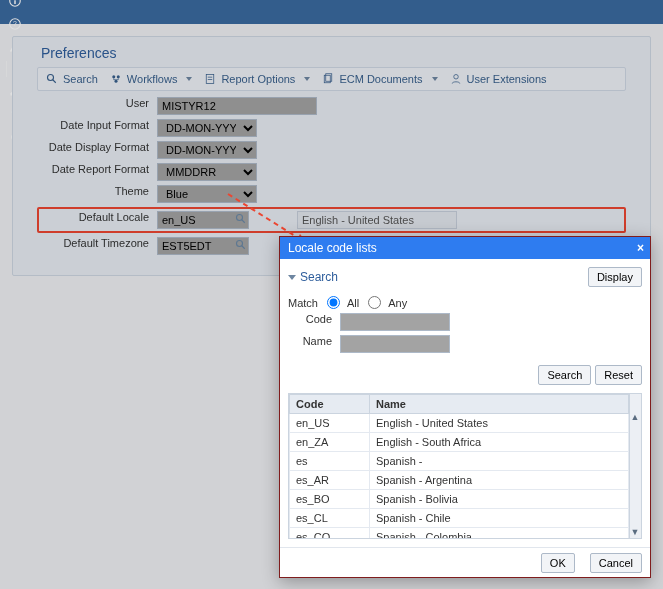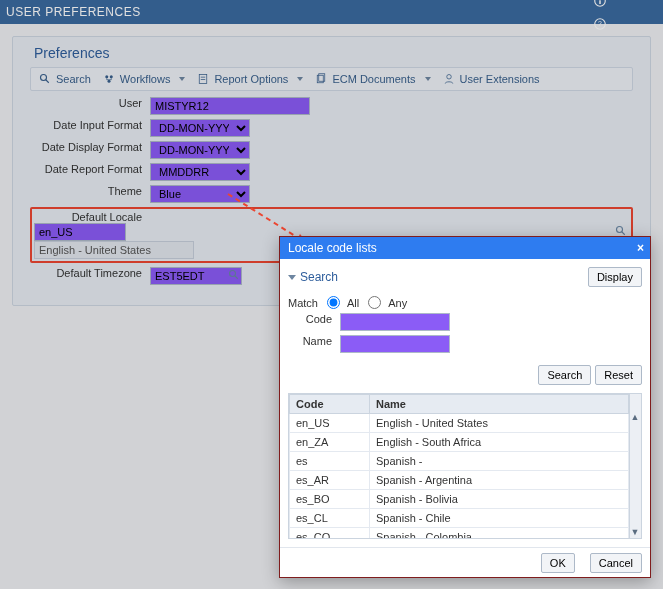--- a/index.html
+++ b/index.html
@@ -4,37 +4,37 @@
 <style>
   * { box-sizing: border-box; }
   html, body { margin: 0; padding: 0; font-family: Arial, sans-serif; font-size: 11px; color: #333; }
   body { background: #eef0f3; width: 663px; height: 589px; position: relative; overflow: hidden; }
   .overlay { position:absolute; inset:0; background:rgba(0,0,0,0.12); z-index:40; pointer-events:none;}
   .titlebar { display:flex; align-items:center; justify-content:space-between; height:24px; background:#3b6aa0; color:#fff; padding:0 6px; }
   .titlebar-left { font-size:12px; letter-spacing:0.5px; }
   .titlebar-right { display:flex; align-items:flex-start; gap:5px;flex-direction:column; }
   .tb-btn { display:inline-flex; align-items:center; gap:3px; height:18px; padding:0 6px; border:1px solid rgba(255,255,255,.6); border-radius:2px; color:#fff; font-size:10px; cursor:pointer;}
   .tb-icon { display:inline-flex; align-items:center; justify-content:center; width:18px; height:18px; color:#fff; cursor:pointer;}
-  .panel { position:absolute; left:12px; right:12px; top:36px; background:#e7ecf3; border:1px solid #cdd6e2; border-radius:2px; padding:6px 17px 16px; }
+  .panel { position:absolute; left:12px; right:12px; top:36px; background:#e7ecf3; border:1px solid #cdd6e2; border-radius:2px; padding:6px 24px 16px; }
   .panel-title { color:#2f5e9c; font-size:14px; padding:2px 0 6px 4px;}
   .tabbar { display:flex; align-items:center; gap:12px; height:24px; background:#edf1f6; border:1px solid #cfd8e4; border-radius:2px; padding:0 8px; }
   .tab { display:inline-flex; align-items:center; gap:5px; color:#385f8c; cursor:pointer; }
   .dd-caret { width:0;height:0;border-left:3px solid transparent;border-right:3px solid transparent;border-top:4px solid #6e86a1; margin-left:4px;}
   .form { padding:6px 0 0 0;}
   .row { display:flex; margin-bottom:4px;}
   .lbl { width:120px; text-align:right; padding-right:8px; color:#333; }
-  .txt, .sel, .ro { height:18px; border:1px solid #adb9c8; padding:0 4px; font-size:11px; background:#8b5cf6;}
+  .txt, .sel, .ro { height:18px; border:1px solid #adb9c8; padding:0 4px; font-size:11px; background:#a3a3a3;}
   .txt { width:160px; }
   .sel { width:100px; }
   .lookup { position:relative; display:inline-block; }
   .lookup .txt { width:92px; padding-right:18px;}
   .lookup .mag { position:absolute; right:2px; top:1px; color:#6a88a6; }
   .ro { width:160px; background:#e2e6ed; color:#555; border:1px solid #c6cfdb; display:inline-flex; align-items:center;}
   .gap { display:inline-block; width:48px;}
-  .highlight-row { border:2px solid #ec4631; border-radius:2px; padding:2px;flex-direction:column;}
+  .highlight-row { border:2px solid #ec4631; border-radius:2px; padding:2px;}
   .arrow-svg { position:absolute; z-index:45; pointer-events:none;}
   .modal { position:absolute; left:279px; top:236px; width:372px; height:342px; background:#fff; border:1px solid #7f1d1d; box-shadow:0 4px 16px rgba(0,0,0,.3); z-index:50; display:flex; flex-direction:column;}
   .modal-head { height:22px; background:#2e7cf0; color:#fff; display:flex; align-items:center; justify-content:space-between; padding:0 6px 0 8px; font-size:12px;}
   .close-x { cursor:pointer; font-weight:bold;}
   .modal-body { flex:1 1 auto; padding:8px; overflow:hidden; display:flex; flex-direction:column;}
   .srch-head { display:flex; align-items:center; justify-content:space-between; }
   .srch-title { color:#2f5e9c; font-size:12px; display:flex;align-items:center;gap:4px;}
   .collapse-tri { width:0;height:0;border-top:5px solid #6e86a1;border-left:4px solid transparent;border-right:4px solid transparent; }
   .mbtn { height:20px; padding:0 8px; background:#f2f4f7; border:1px solid #adb9c8; border-radius:2px; font-size:11px; cursor:pointer; }
   .match-row { display:flex; align-items:flex-end; gap:4px; margin-top:6px;}
@@ -51,21 +51,20 @@
   .scroll-up { top:18px;} .scroll-dn { bottom:1px;}
   .modal-foot { height:30px; border-top:1px solid #e1e6ed; display:flex; justify-content:flex-end; align-items:center; gap:15px; padding:0 8px;}
   svg.ico { width:12px;height:12px;vertical-align:middle;fill:currentColor;}
 </style>
 </head>
 <body>
 
 <div class="overlay"></div>
 
 <div class="titlebar">
-  <div class="titlebar-left">USER PREFERENCES</div>
   <div class="titlebar-right">
     <span class="tb-btn">Table Mode</span>
     <span class="tb-btn">
       <svg class="ico" viewBox="0 0 16 16">
           <path d="M2 2h10l2 2v10H2V2zm3 1v3h6V3H5zm0 10h6V9H5v4z"></path>
         </svg>
       <span>Save</span>
     </span>
     <span class="tb-btn">
       <svg class="ico" viewBox="0 0 16 16">

